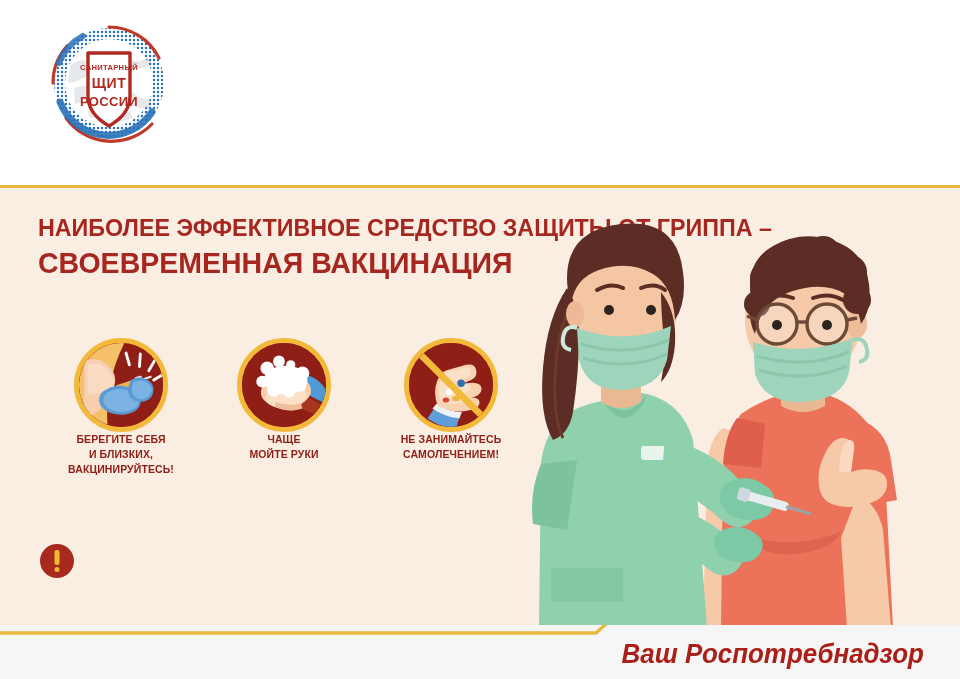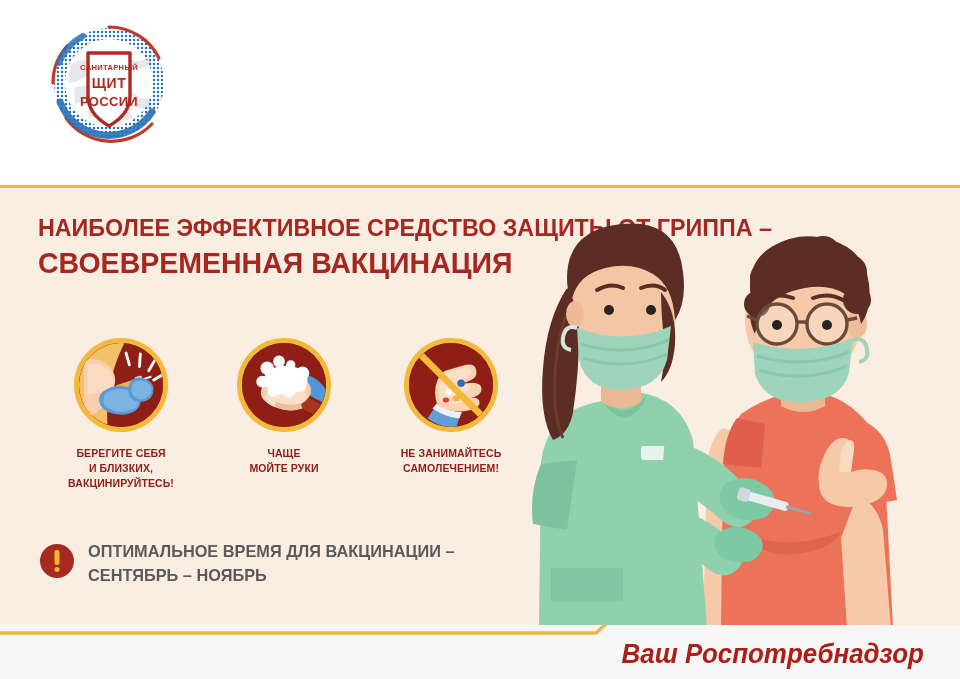--- a/index.html
+++ b/index.html
@@ -35,21 +35,21 @@
 
   
   .icons{position:absolute;left:38px;top:150px;width:470px;height:190px;}
   .icon-cell{position:absolute;top:0;width:166px;text-align:center;}
   .icon-cell.c0{left:0px;}
   .icon-cell.c1{left:163px;}
   .icon-cell.c2{left:330px;}
   .icon-circle{width:94px;height:94px;margin:0 auto;border-radius:50%;
     border:5px solid #f3b93b;box-sizing:border-box;overflow:hidden;background:#8f1f16;position:relative;}
   .icon-circle svg{display:block;width:100%;height:100%;}
-  .icon-cap{margin-top:14px;color:#8f2018;font-size:10.5px;font-weight:700;line-height:1.42;letter-spacing:0.1px;white-space:pre-line;}
+  .icon-cap{color:#8f2018;font-size:10.5px;font-weight:700;line-height:1.42;letter-spacing:0.1px;white-space:pre-line;}
 
   
   .optimal{position:absolute;left:40px;top:352px;width:470px;height:62px;}
   .badge{position:absolute;left:0;top:4px;width:34px;height:34px;border-radius:50%;background:#a82a1e;}
   .badge .bang{position:absolute;left:50%;top:6px;transform:translateX(-50%);width:5px;height:15px;background:#f0b92e;border-radius:2px;}
   .badge .dot{position:absolute;left:50%;bottom:6px;transform:translateX(-50%);width:5px;height:5px;background:#f0b92e;border-radius:50%;}
   .optimal-text{position:absolute;left:48px;top:0;color:#5a5a5a;font-weight:700;font-size:17px;line-height:1.42;}
   .opt-line{display:block;transform:scaleX(0.96);transform-origin:left center;white-space:nowrap;}
 
   
@@ -208,24 +208,20 @@
         <div class="icon-cap">НЕ ЗАНИМАЙТЕСЬ
 САМОЛЕЧЕНИЕМ!</div>
       </div>
     </div>
 
     <div class="optimal">
       <div class="badge">
         <span class="bang"></span>
         <span class="dot"></span>
       </div>
-      <div class="optimal-text">
-        <span class="opt-line">ОПТИМАЛЬНОЕ ВРЕМЯ ДЛЯ ВАКЦИНАЦИИ –</span>
-        <span class="opt-line">СЕНТЯБРЬ – НОЯБРЬ</span>
-      </div>
     </div>
 
     <div class="illus">
       <svg viewBox="0 0 470 500" xmlns="http://www.w3.org/2000/svg">
 
         <g>
 
           <path d="M218,300 q-14,10 -16,40 l-4,160 l44,0 l4,-150 q2,-30 -10,-44 Z" fill="#f6c9a8"></path>
 
           <path d="M236,286 q32,-22 64,-22 q34,0 58,26 q18,18 22,56 l8,154 l-172,0 l2,-152 q2,-40 18,-62 Z" fill="#ec7259"></path>

